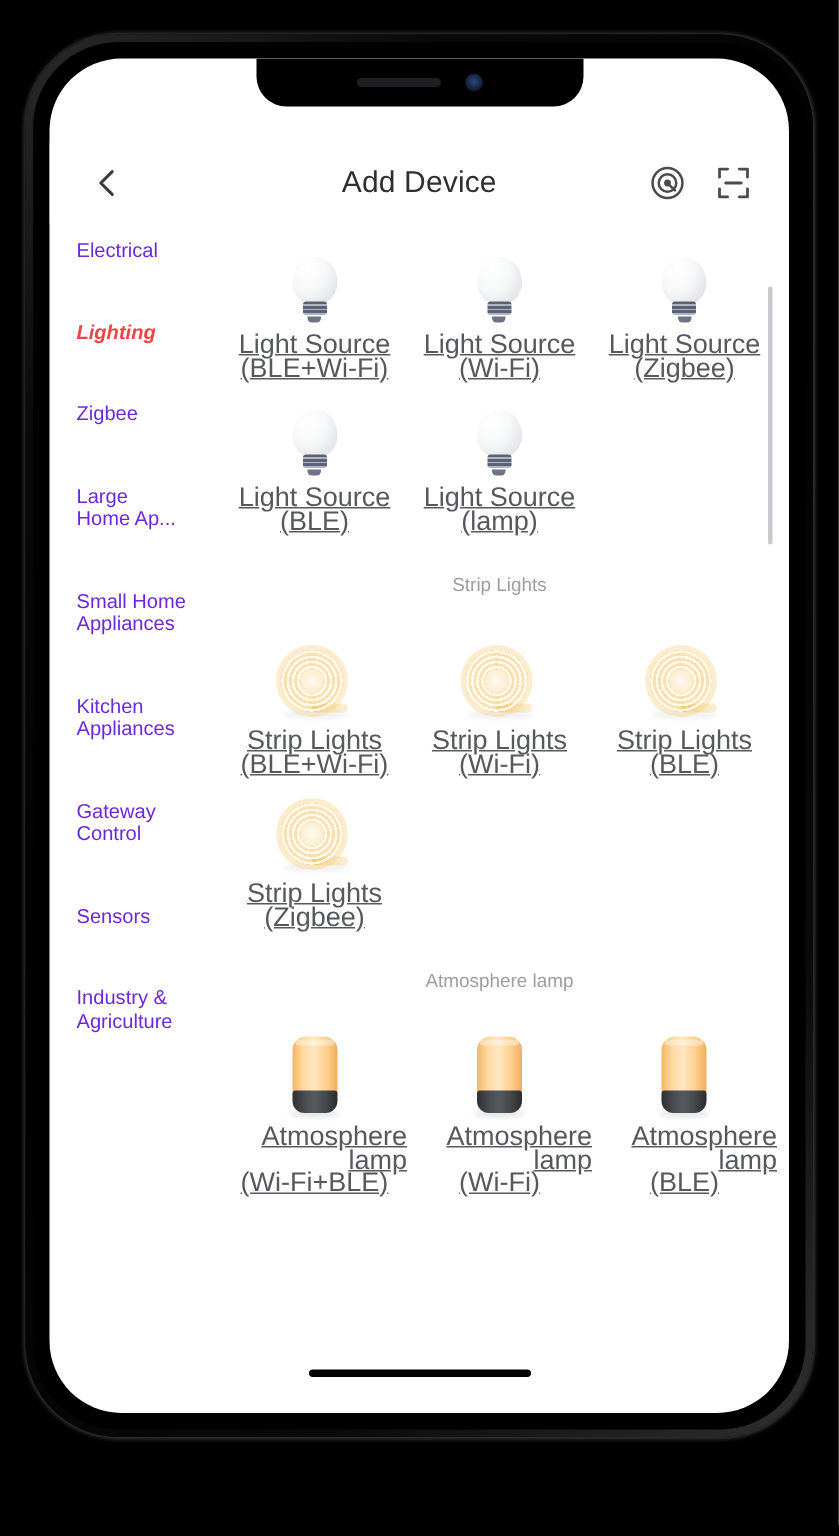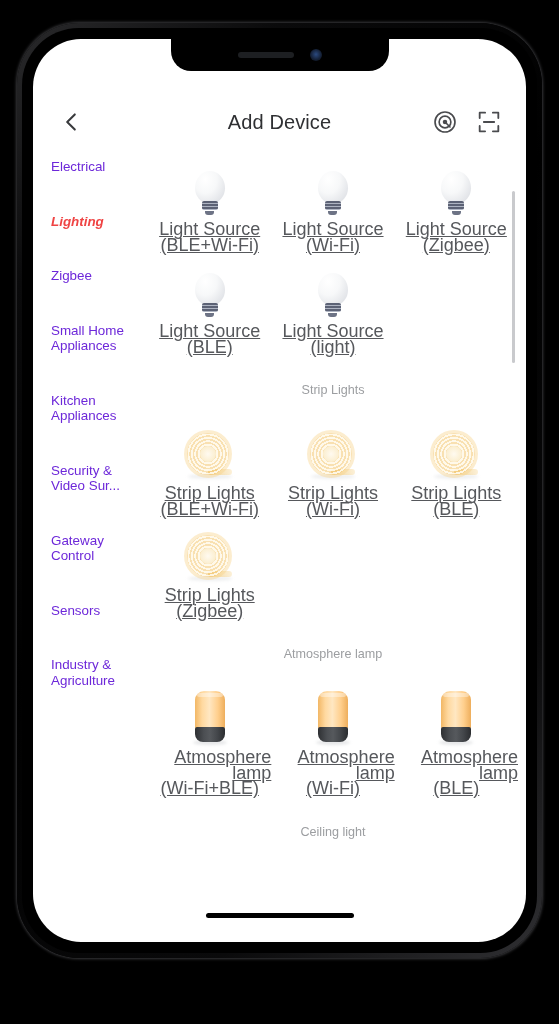--- a/index.html
+++ b/index.html
@@ -318,23 +318,23 @@
           </div>
         </div>
       </div>
 
       <div id="content-area">
 
         <nav id="category-sidebar">
             <div class="cat-item">Electrical</div>
             <div class="cat-item is-active">Lighting</div>
             <div class="cat-item">Zigbee</div>
+            <div class="cat-item">Large<br>Home Ap...</div>
             <div class="cat-item">Small Home<br>Appliances</div>
             <div class="cat-item">Kitchen<br>Appliances</div>
-            <div class="cat-item">Security &amp;<br>Video Sur...</div>
             <div class="cat-item">Gateway<br>Control</div>
             <div class="cat-item">Sensors</div>
             <div class="cat-item">Industry &amp;<br>Agriculture</div>
           </nav>
 
         <div id="device-scroll">
           <div id="sections-host">
               <div class="device-grid">
                 <div class="device-tile">
                   <div class="tile-art">
@@ -382,21 +382,21 @@
                 </div>
                 <div class="device-tile">
                   <div class="tile-art">
                     <div>
                       <div class="bulb-glass"></div>
                       <div class="bulb-neck"></div>
                       <div class="bulb-tip"></div>
                     </div>
                   </div>
                   <div class="tile-label">Light Source</div>
-                  <div class="tile-label">(light)</div>
+                  <div class="tile-label">(lamp)</div>
                 </div>
               </div>
               <div class="section-heading">Strip Lights</div>
               <div class="device-grid">
                 <div class="device-tile">
                   <div class="tile-art">
                     <div class="strip-wrap">
                       <div class="strip-shadow"></div>
                       <div class="strip-tail"></div>
                       <div class="strip-coil"></div>
@@ -475,21 +475,20 @@
                       <div class="lamp-shadow"></div>
                       <div class="lamp-body"></div>
                       <div class="lamp-cap"></div>
                       <div class="lamp-base"></div>
                     </div>
                   </div>
                   <div class="tile-label">Atmosphere lamp</div>
                   <div class="tile-label">(BLE)</div>
                 </div>
               </div>
-              <div class="section-heading">Ceiling light</div>
             </div>
           <div id="content-scrollbar"></div>
         </div>
       </div>
 
       <div id="home-indicator"></div>
     </div>
   </div>
 </div>
 

